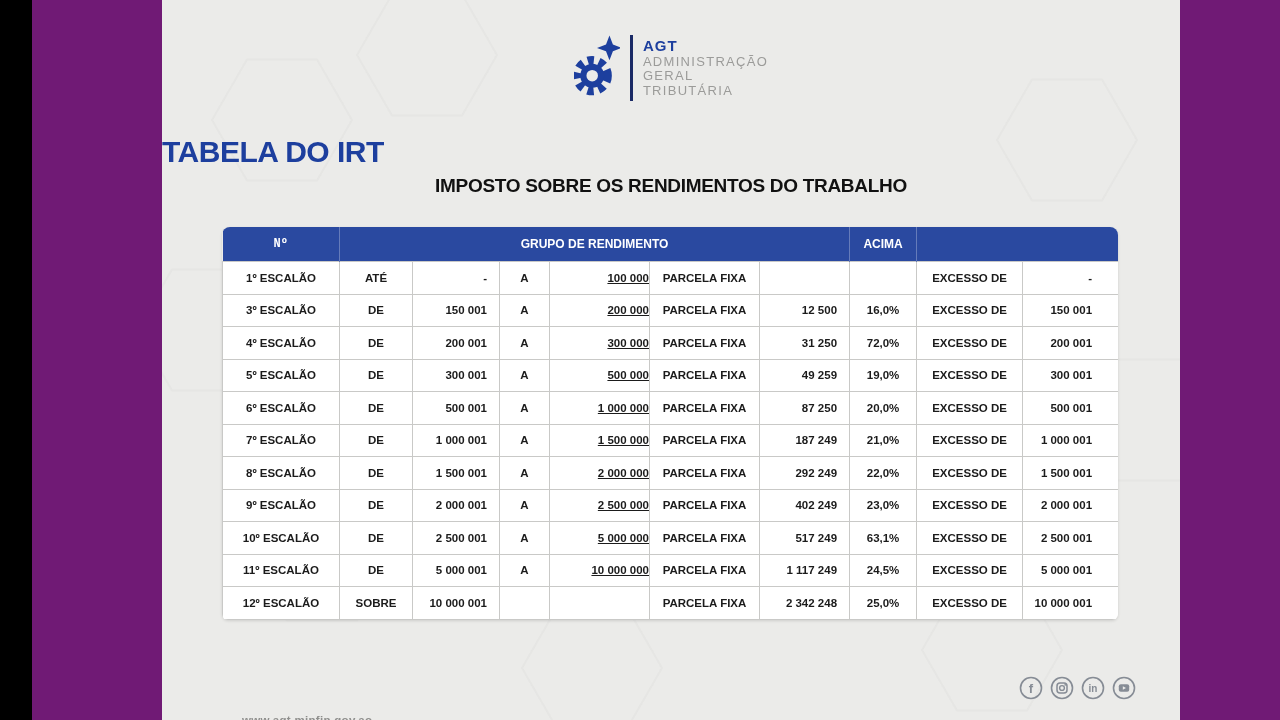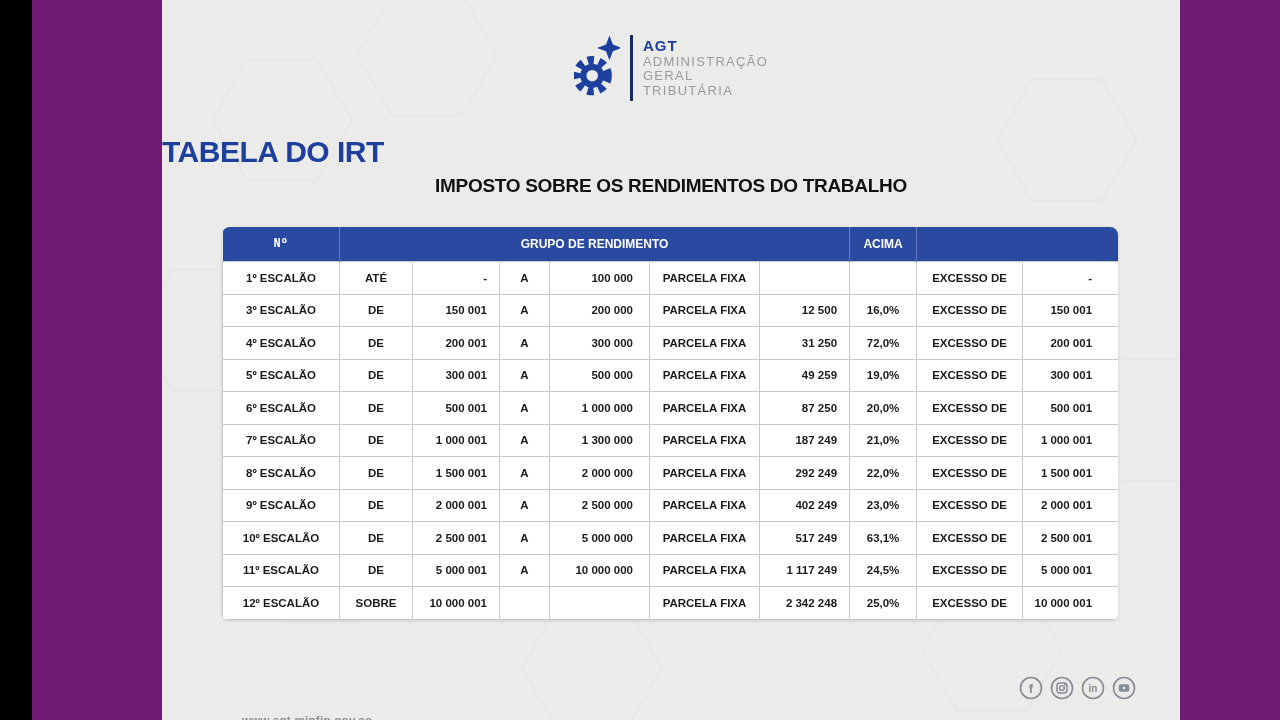--- a/index.html
+++ b/index.html
@@ -24,21 +24,21 @@
   
   .table-wrap{position:absolute;left:60px;top:227px;width:896px;border-radius:8px 8px 6px 6px;overflow:hidden;
               box-shadow:0 1px 3px rgba(0,0,0,0.12);}
   table{border-collapse:collapse;width:896px;table-layout:fixed;}
   thead th{background:#2a49a0;color:#fff;font-size:12px;font-weight:bold;height:32px;
            border-left:1px solid rgba(255,255,255,0.28);}
   thead th:first-child{border-left:none;font-family:Liberation Mono, monospace;}
   tbody td{background:#fff;border:1px solid #c9c9c7;height:31.5px;font-size:11.5px;font-weight:bold;
            color:#1b1b1b;text-align:center;padding:0;white-space:nowrap;overflow:hidden;}
   td.r{text-align:right;}
-  td.pr12{padding-right:12px;} td.pr16{padding-right:16px;} td.pr26{padding-right:26px;}
+  td.pr12{padding-right:12px;} td.pr16{text-decoration:underline;} td.pr26{padding-right:26px;}
 
   
   .website{position:absolute;left:80px;top:714px;font-size:11.5px;font-weight:bold;color:#8f8f8d;letter-spacing:0.3px;}
   .social{position:absolute;right:44px;top:676px;display:flex;gap:7px;}
   .social span{display:inline-block;width:24px;height:24px;cursor:pointer;}
 </style>
 </head>
 <body>
 
 <div class="stage">
@@ -173,21 +173,21 @@
               <td class="r pr12">87 250</td>
               <td>20,0%</td>
               <td>EXCESSO DE</td>
               <td class="r pr26">500 001</td>
             </tr>
             <tr>
               <td>7º ESCALÃO</td>
               <td>DE</td>
               <td class="r pr12">1 000 001</td>
               <td>A</td>
-              <td class="r pr16">1 300 000</td>
+              <td class="r pr16">1 500 000</td>
               <td>PARCELA FIXA</td>
               <td class="r pr12">187 249</td>
               <td>21,0%</td>
               <td>EXCESSO DE</td>
               <td class="r pr26">1 000 001</td>
             </tr>
             <tr>
               <td>8º ESCALÃO</td>
               <td>DE</td>
               <td class="r pr12">1 500 001</td>

